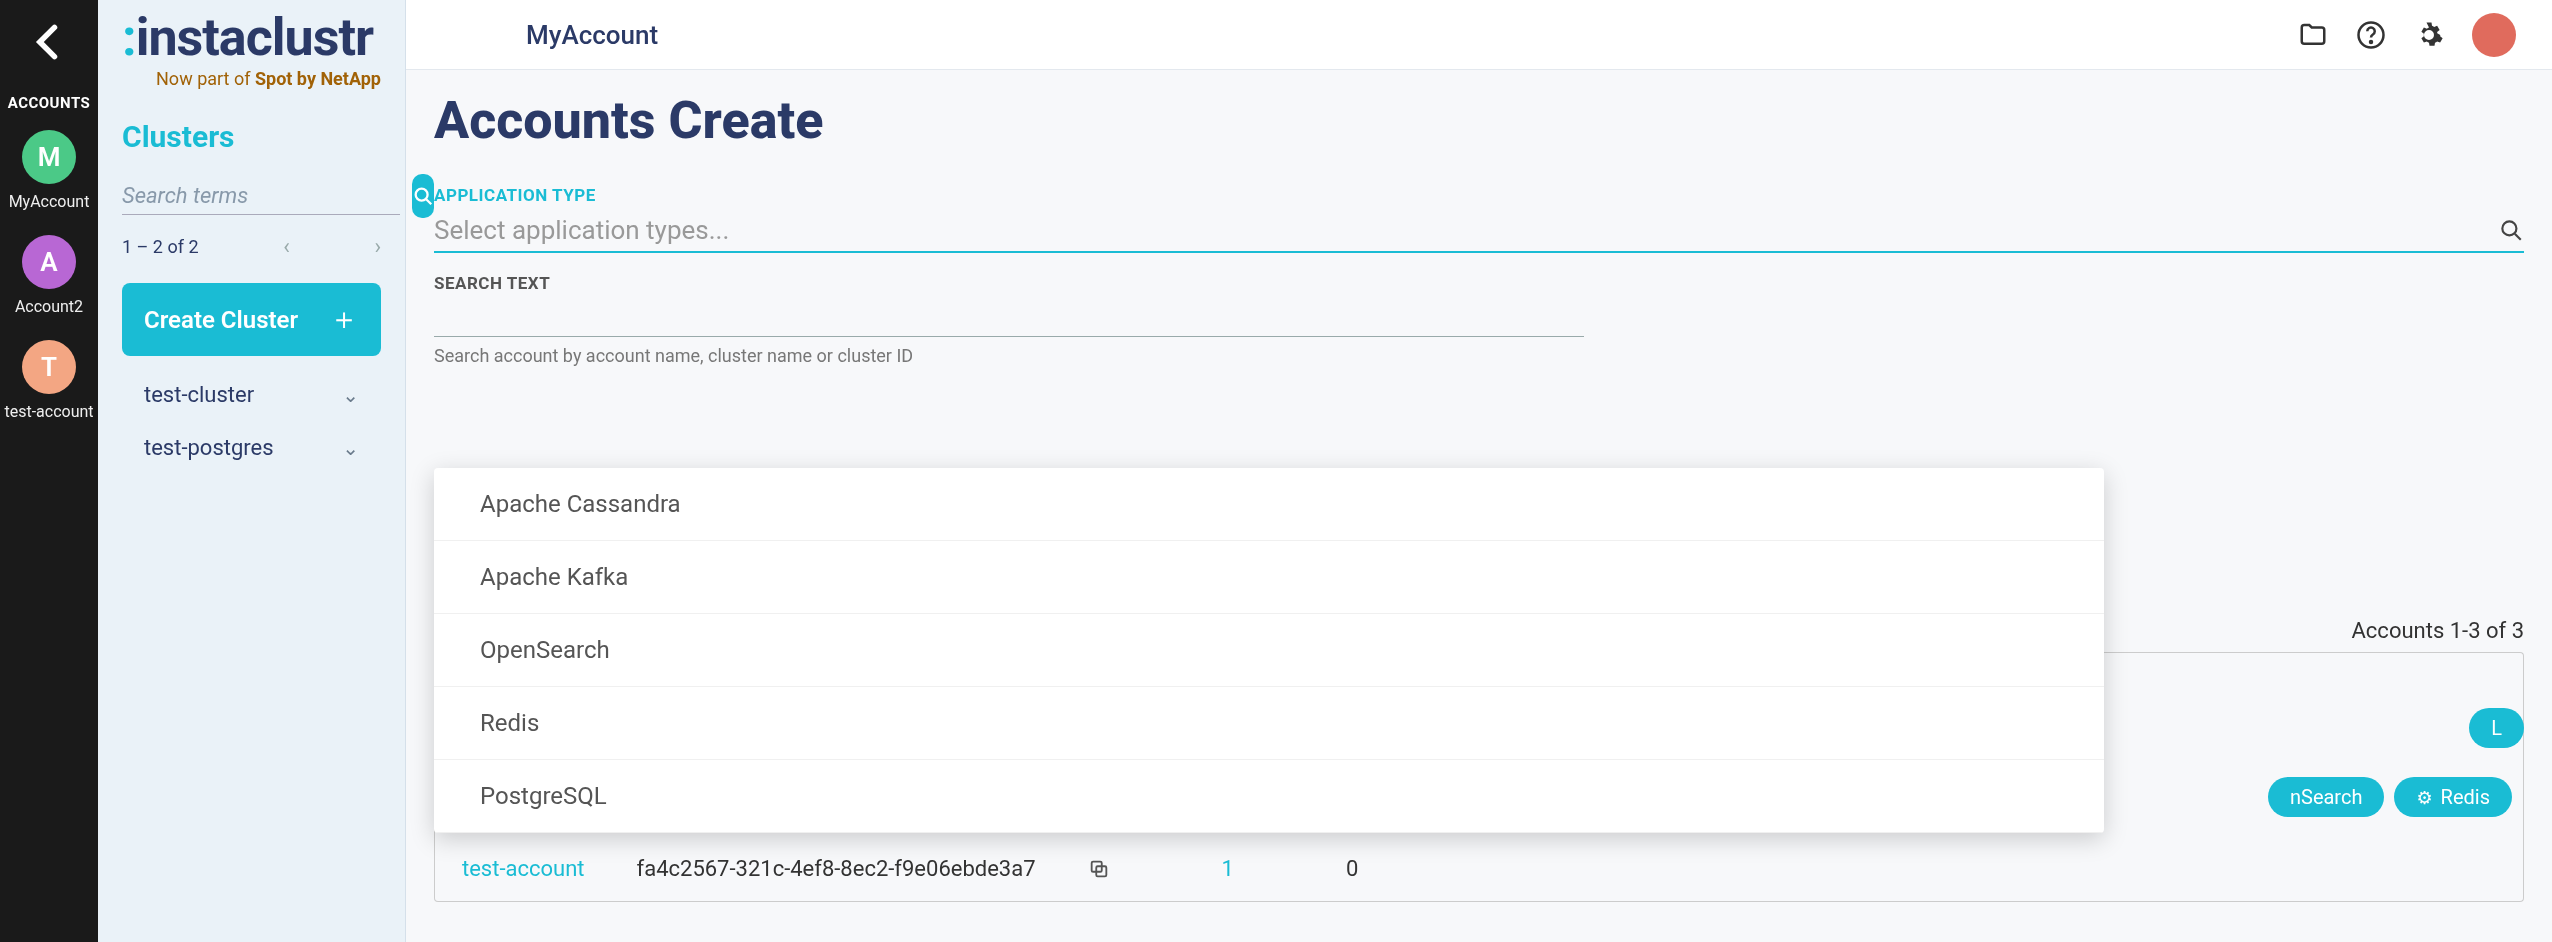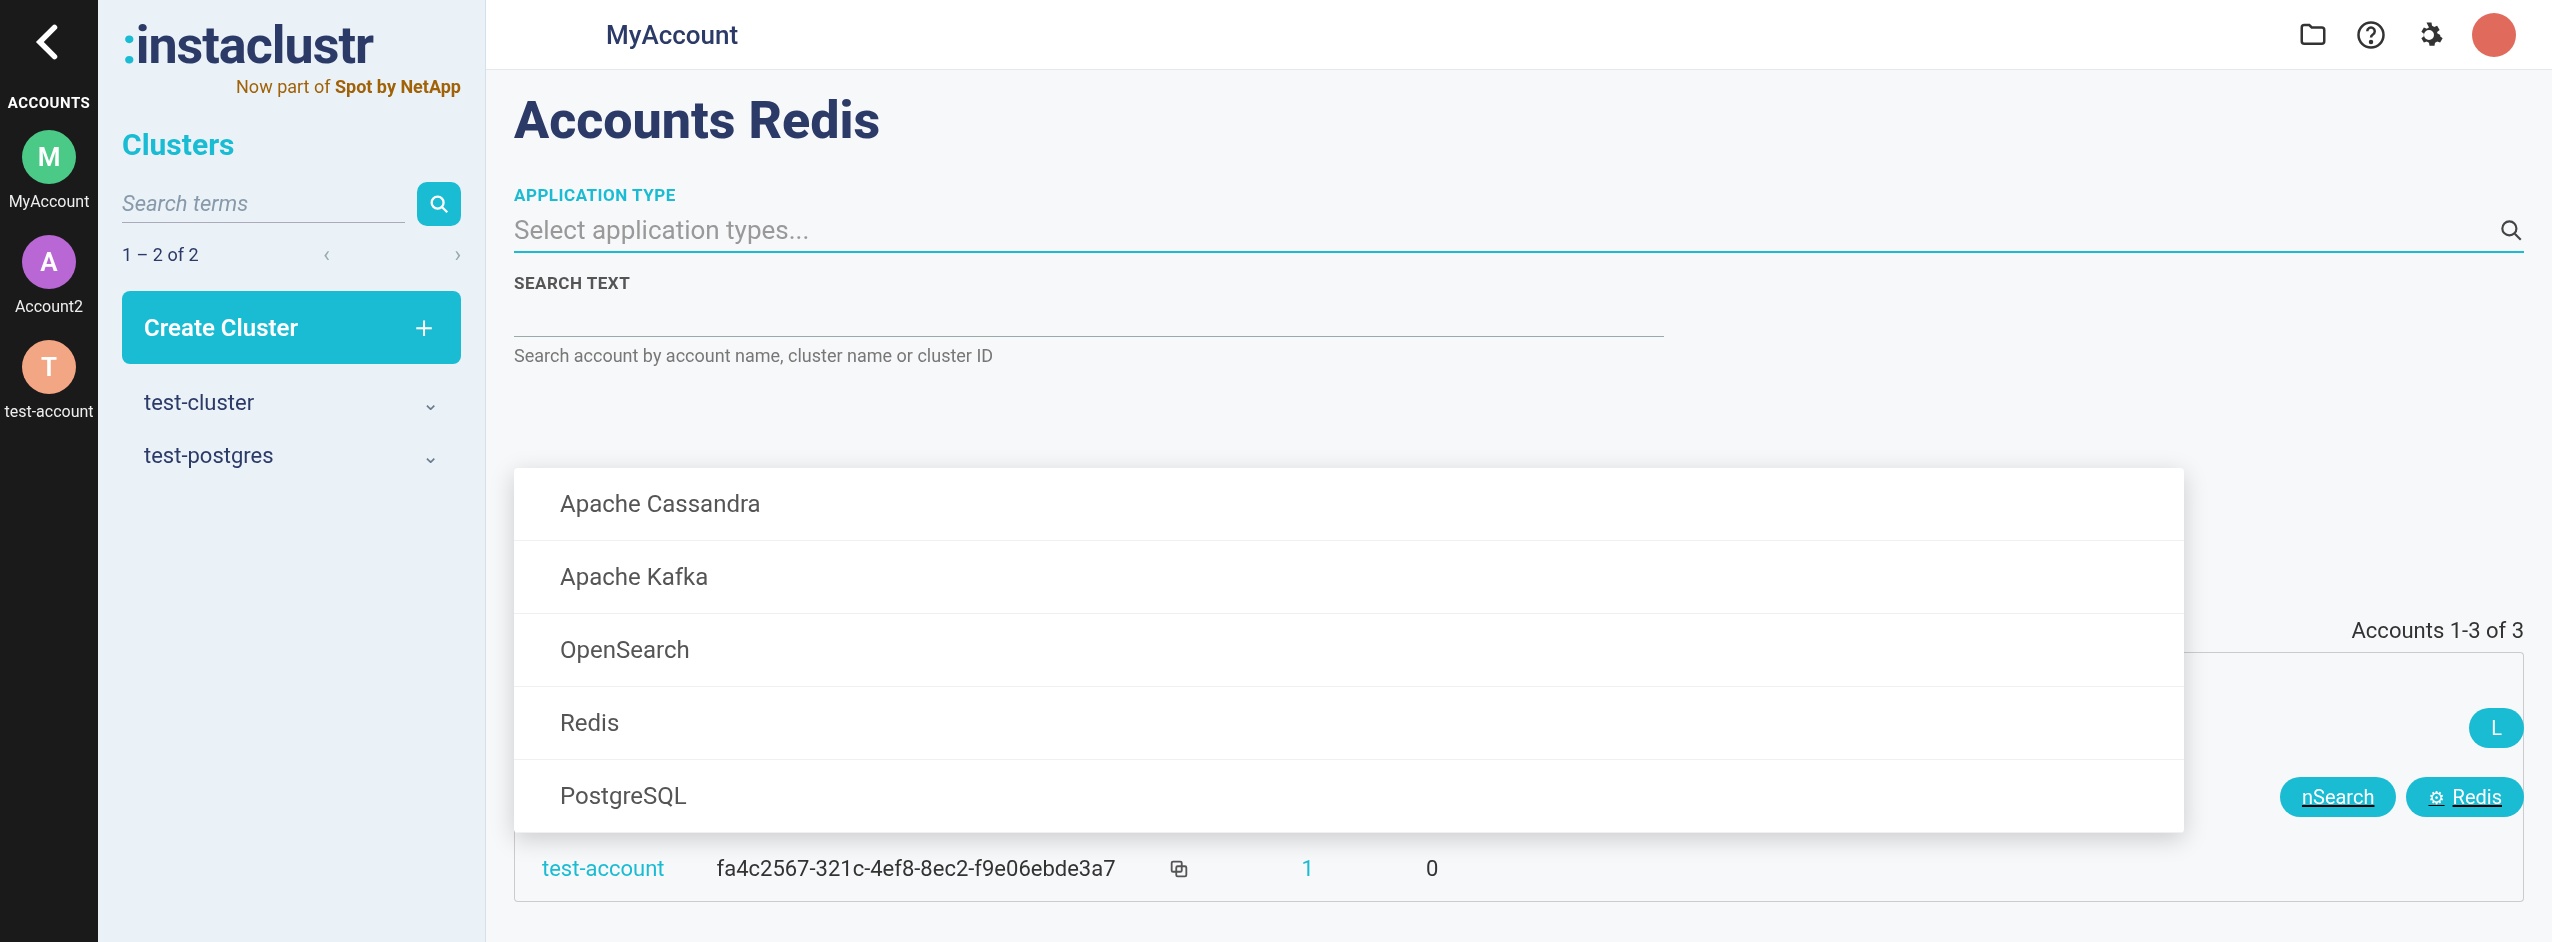--- a/index.html
+++ b/index.html
@@ -55,24 +55,24 @@
       color: #fff;
       margin-bottom: 8px;
     }
     .rail-avatar.green { background: #4bc987; }
     .rail-avatar.purple { background: #b867d4; }
     .rail-avatar.orange { background: #f3a683; }
     .rail-name { font-size: 16px; color: #eee; }
 
     
     .sidebar {
-      width: 388px;
+      width: 308px;
       background: #eaf2f8;
       flex-shrink: 0;
-      padding: 20px 24px;
+      padding: 12px 24px;
       border-right: 1px solid #d5e0ea;
     }
     .brand {
       margin-bottom: 30px;
     }
     .brand-logo {
       font-size: 52px;
       font-weight: 700;
       color: #2b3a67;
       letter-spacing: -1px;
@@ -292,24 +292,23 @@
       margin-left: 10px;
     }
     .pill .gear { font-size: 18px; }
     .pill-row-1 {
       position: absolute;
       right: 28px;
       top: 638px;
     }
     .pill-row-2 {
       position: absolute;
-      right: 28px;
+      right: 40px;
       top: 707px;
       display: flex;
-      text-decoration: underline;
     }
 
     
     .visible-row {
       position: absolute;
       left: 56px;
       top: 786px;
       display: flex;
       align-items: center;
       gap: 52px;
@@ -423,21 +422,21 @@
       <span class="ticon">
         <svg class="icon" viewBox="0 0 24 24" fill="currentColor">
             <path d="M12 8a4 4 0 1 0 0 8 4 4 0 0 0 0-8zm9 4a7 7 0 0 1-.1 1l2 1.6-2 3.4-2.4-.9a7 7 0 0 1-1.7 1l-.4 2.5h-4l-.4-2.5a7 7 0 0 1-1.7-1l-2.4.9-2-3.4 2-1.6a7 7 0 0 1 0-2l-2-1.6 2-3.4 2.4.9a7 7 0 0 1 1.7-1L10 2h4l.4 2.5a7 7 0 0 1 1.7 1l2.4-.9 2 3.4-2 1.6c.1.3.1.7.1 1z"></path>
           </svg>
       </span>
       <div class="user-dot"></div>
     </div>
   </div>
 
   <div class="content">
-    <h1 class="page-title">Accounts Redis</h1>
+    <h1 class="page-title">Accounts Create</h1>
 
     <div class="form-group">
       <div class="field-label accent">APPLICATION TYPE</div>
       <div class="select-row">
         <input class="select-input" placeholder="Select application types..." style="">
         <span class="select-search-icon">
           <svg class="icon" viewBox="0 0 24 24" fill="none" stroke="currentColor" stroke-width="2">
               <circle cx="10.5" cy="10.5" r="6.5"></circle>
               <line x1="21" y1="21" x2="15.5" y2="15.5"></line>
             </svg>

